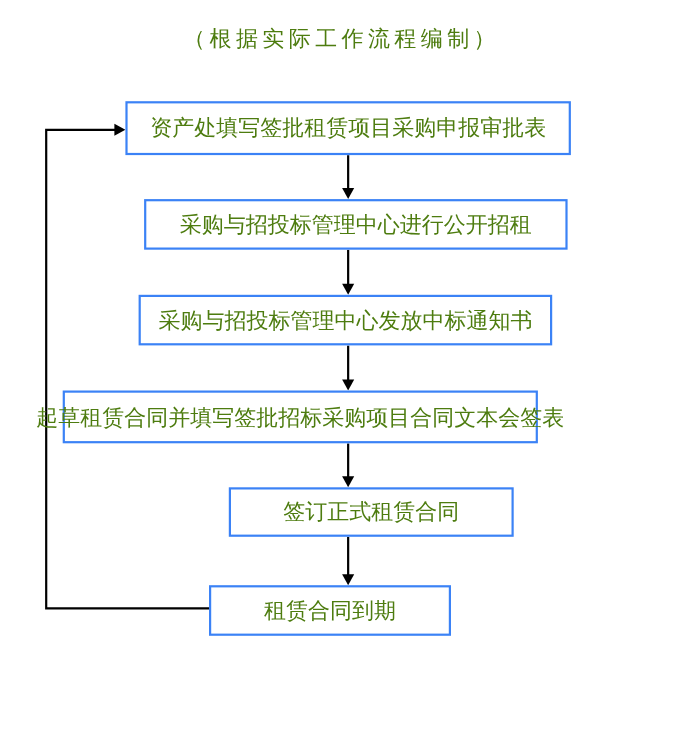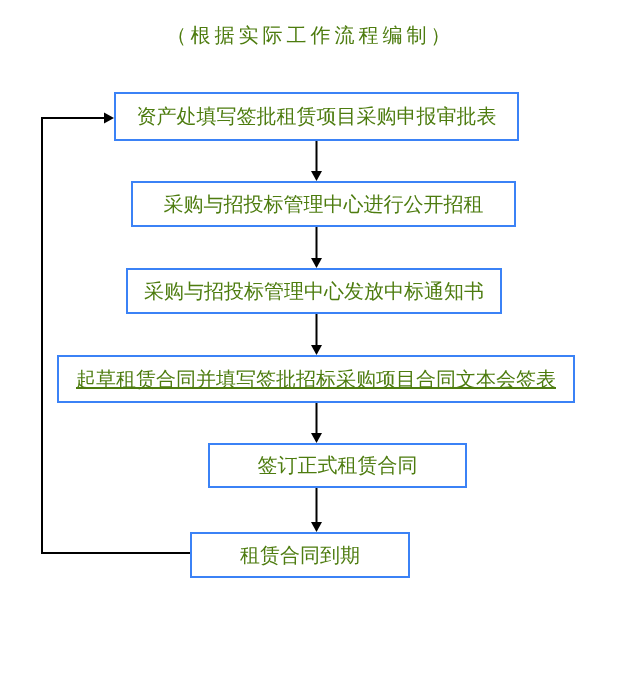--- a/index.html
+++ b/index.html
@@ -41,21 +41,21 @@
     display: flex;
     align-items: center;
     justify-content: center;
     font-size: 20px;
     white-space: nowrap;
     text-align: center;
   }
   .node-1 { left: 114px; top:  92px; width: 405px; height: 49px; }
   .node-2 { left: 131px; top: 181px; width: 385px; height: 46px; }
   .node-3 { left: 126px; top: 268px; width: 376px; height: 46px; }
-  .node-4 { left:  57px; top: 355px; width: 518px; height: 48px; text-decoration: underline; }
+  .node-4 { left:  57px; top: 355px; width: 432px; height: 48px; }
   .node-5 { left: 208px; top: 443px; width: 259px; height: 45px; }
   .node-6 { left: 190px; top: 532px; width: 220px; height: 46px; }
 </style>
 </head>
 <body>
 
 <div class="canvas">
 
   <div class="diagram-title">（根据实际工作流程编制）</div>
 

